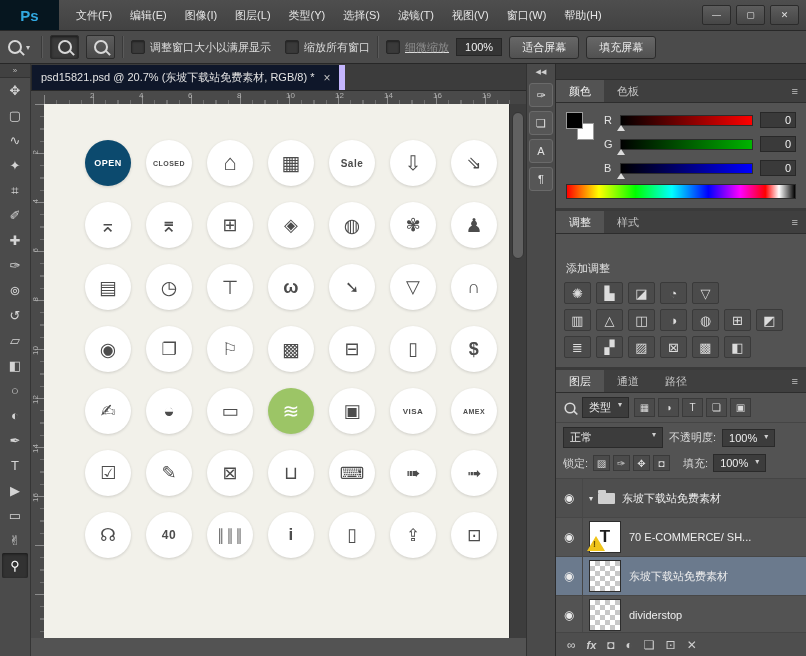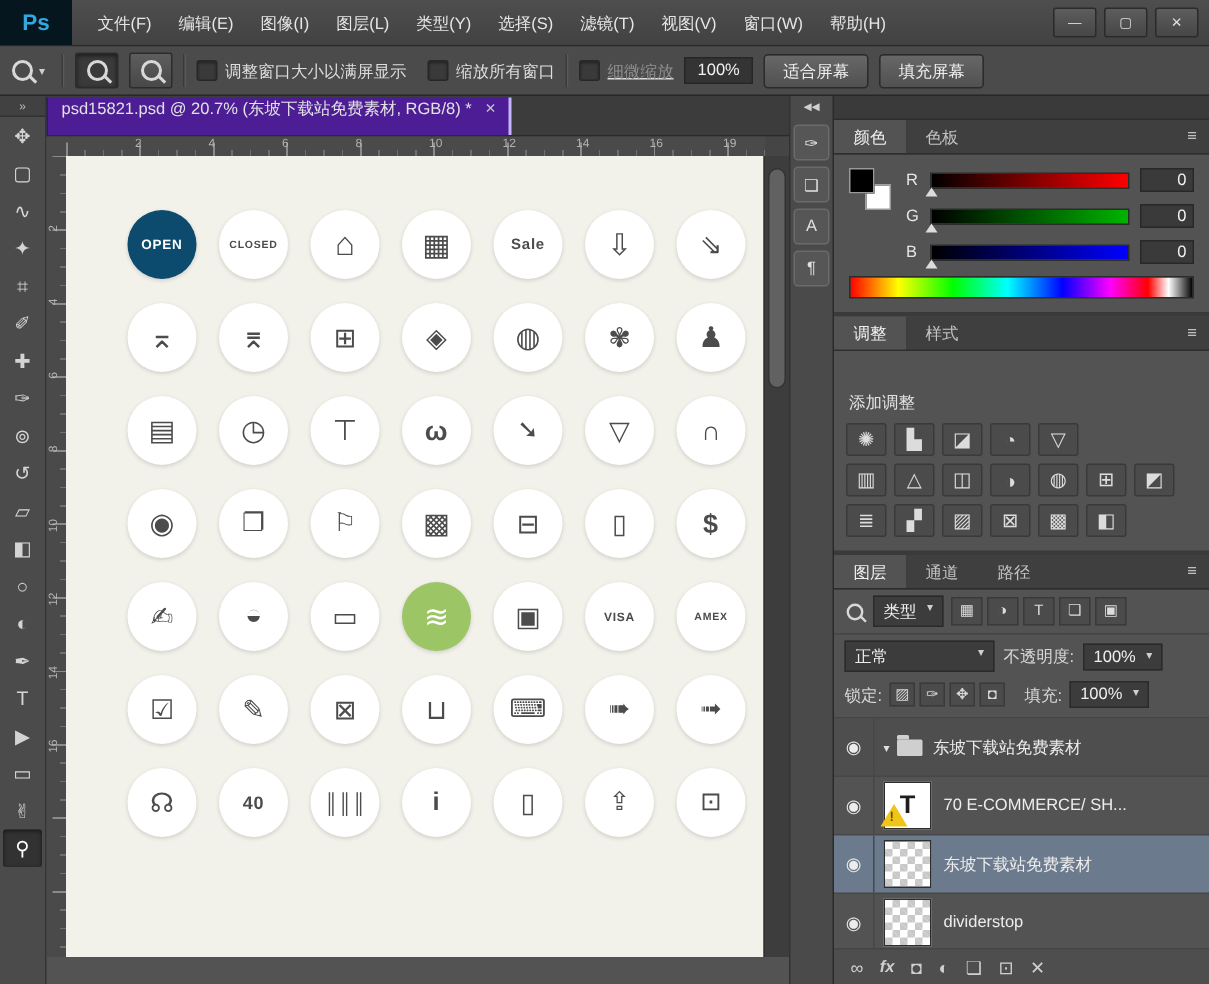--- a/index.html
+++ b/index.html
@@ -1,21 +1,21 @@
 <!DOCTYPE html>
 <html><head>
 <meta charset="utf-8">
 <style>
   html,body{margin:0;padding:0;background:#2b2b2b;}
   body{width:806px;height:656px;overflow:hidden;font-family:"Liberation Sans","DejaVu Sans",sans-serif;font-size:11px;color:#ddd;}
   .app{position:relative;width:806px;height:656px;background:#535353;display:flex;flex-direction:column;overflow:hidden;}
 
   
   .titlebar{height:30px;background:linear-gradient(#4e4e4e,#424242);border-bottom:1px solid #282828;display:flex;align-items:center;flex:0 0 auto;}
-  .ps-logo{width:48px;height:30px;background:#06161f;color:#31a8e0;font-weight:bold;font-size:15px;display:flex;align-items:center;justify-content:center;}
+  .ps-logo{width:59px;height:30px;background:#06161f;color:#31a8e0;font-weight:bold;font-size:15px;display:flex;align-items:center;justify-content:center;}
   .menus{display:flex;margin-left:8px;}
   .menu-item{padding:4px 9px;color:#e6e6e6;cursor:default;}
   .win-controls{margin-left:auto;display:flex;gap:5px;padding-right:7px;}
   .win-btn{width:27px;height:18px;background:linear-gradient(#5d5d5d,#464646);border:1px solid #2b2b2b;border-radius:2px;color:#e0e0e0;display:flex;align-items:center;justify-content:center;font-size:9px;}
 
   
   .optionsbar{height:32px;background:#4b4b4b;border-bottom:1px solid #272727;display:flex;align-items:center;gap:7px;padding:0 8px;flex:0 0 auto;}
   .tool-preset{display:flex;align-items:center;gap:4px;padding-right:4px;}
   .mag{width:10px;height:10px;border:2px solid #d8d8d8;border-radius:50%;position:relative;display:inline-block;}
   .mag::after{content:"";position:absolute;width:6px;height:2px;background:#d8d8d8;transform:rotate(45deg);right:-5px;bottom:-2px;}
@@ -32,21 +32,21 @@
   
   .workspace{flex:1;display:flex;min-height:0;}
 
   .toolstrip{width:30px;background:#4b4b4b;border-right:1px solid #353535;display:flex;flex-direction:column;align-items:center;flex:0 0 auto;}
   .tool-collapse{align-self:stretch;height:13px;font-size:8px;color:#bdbdbd;text-align:center;background:#414141;border-bottom:1px solid #323232;line-height:13px;}
   .tool{width:26px;height:25px;display:flex;align-items:center;justify-content:center;color:#d4d4d4;font-size:13px;border-radius:2px;}
   .tool.selected{background:#323232;box-shadow:inset 0 1px 3px rgba(0,0,0,.55);color:#fff;}
 
   .doc-col{flex:1;display:flex;flex-direction:column;min-width:0;padding-bottom:18px;position:relative;}
   .tabbar{height:26px;background:#3c3c3c;display:flex;align-items:flex-end;border-bottom:1px solid #292929;flex:0 0 auto;}
-  .doc-tab{height:25px;background:#4c1d95;border-right:2px solid #c4b5fd;border-left:1px solid #292929;display:flex;gap:9px;padding:0 9px;color:#e2e2e2;white-space:nowrap;overflow:hidden;}
+  .doc-tab{height:25px;background:#0f172a;border-right:6px solid #c4b5fd;border-left:1px solid #292929;display:flex;align-items:center;gap:9px;padding:0 9px;color:#e2e2e2;white-space:nowrap;overflow:hidden;}
   .tab-close{color:#c2c2c2;font-size:12px;}
 
   .canvas-area{flex:1;position:relative;background:#454545;overflow:hidden;}
   .ruler-corner{position:absolute;top:0;left:0;width:13px;height:13px;background:#4a4a4a;border-right:1px solid #323232;border-bottom:1px solid #323232;}
   .ruler-top{position:absolute;top:0;left:13px;right:16px;height:13px;background:#4a4a4a;border-bottom:1px solid #323232;overflow:hidden;
     background-image:repeating-linear-gradient(to right,#8b8b8b 0 1px,transparent 1px 49px),repeating-linear-gradient(to right,#6e6e6e 0 1px,transparent 1px 12.25px);
     background-size:100% 9px,100% 4px;background-position:left bottom,left bottom;background-repeat:no-repeat;}
   .rnum-t{position:absolute;top:0;font-size:8px;color:#b2b2b2;}
   .ruler-left{position:absolute;top:13px;left:0;width:13px;bottom:0;background:#4a4a4a;border-right:1px solid #323232;overflow:hidden;
     background-image:repeating-linear-gradient(to bottom,#8b8b8b 0 1px,transparent 1px 49px),repeating-linear-gradient(to bottom,#6e6e6e 0 1px,transparent 1px 12.25px);

